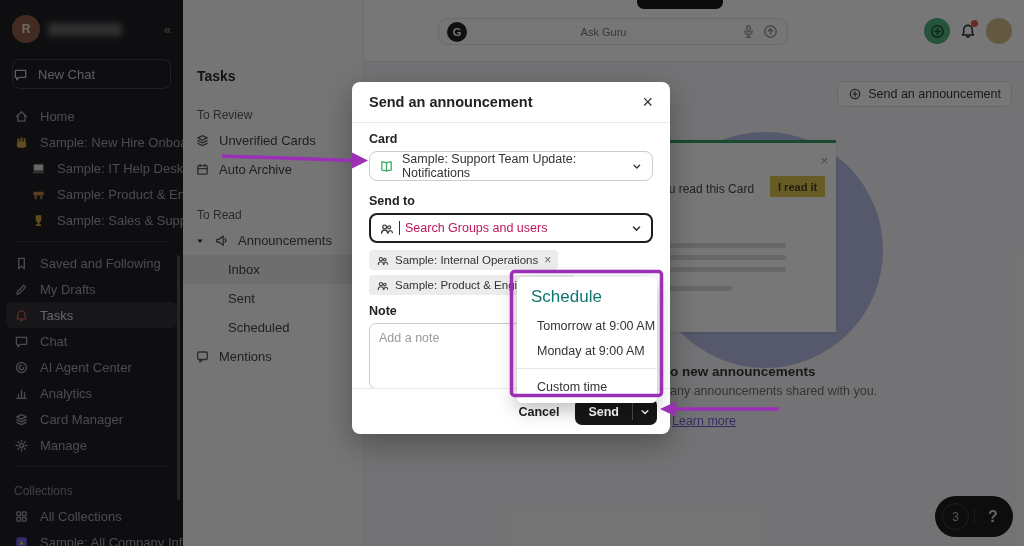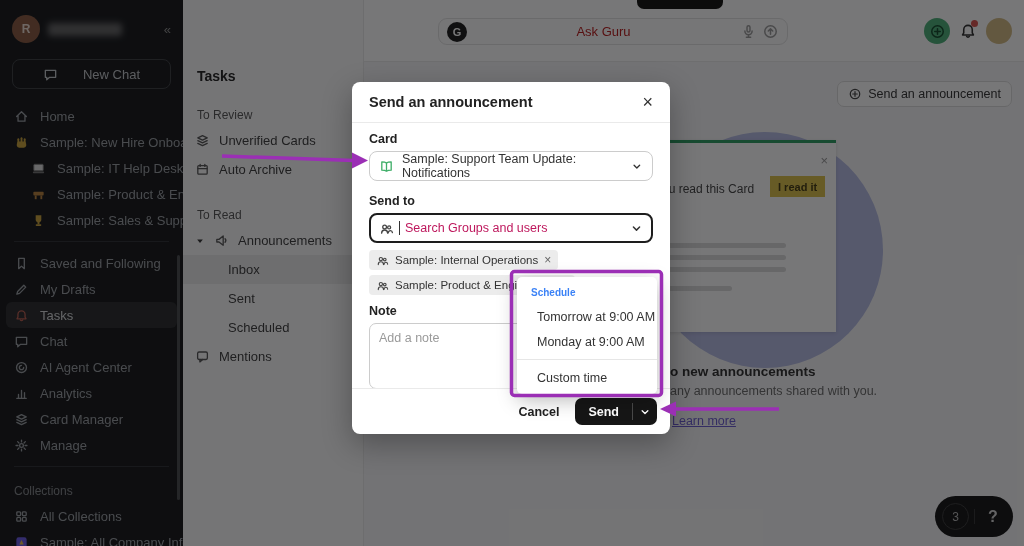--- a/index.html
+++ b/index.html
@@ -7,21 +7,21 @@
   body{font-family:"Liberation Sans",sans-serif;background:#f7f7f8;position:relative;
        --c-purple:#9B2FB5;--c-green:#3FAE68;--c-chip:#DCC14B;--c-link:#6C5CD0;--c-plus:#4CAF78}
   .ic{display:inline-flex;width:15px;height:15px;flex:0 0 auto}
   .ic svg{width:100%;height:100%}
   
   .sidebar{position:absolute;left:0;top:0;width:183px;height:546px;background:#17181a;z-index:1;color:#9a9ea3}
   .user-row{display:flex;align-items:center;gap:8px;padding:15px 12px 10px}
   .avatar{width:28px;height:28px;border-radius:50%;background:#8a5a41;color:#ecdcd2;font-size:12px;font-weight:bold;display:flex;align-items:center;justify-content:center}
   .blur-name{width:74px;height:13px;background:#7d7d7d;border-radius:3px;filter:blur(3px);opacity:.75}
   .collapse{margin-left:auto;color:#8d8d8d;font-size:13px}
-  .new-chat{margin:6px 12px 14px;height:30px;border:1px solid #3d3f42;border-radius:8px;display:flex;align-items:center;justify-content:center;gap:25px;color:#c2c5c9;font-size:13px}
+  .new-chat{margin:6px 12px 14px;height:30px;border:1px solid #3d3f42;border-radius:8px;display:flex;align-items:center;gap:10px;color:#c2c5c9;font-size:13px}
   .srow{display:flex;align-items:center;gap:11px;height:26px;padding:0 14px;font-size:13px;white-space:nowrap;overflow:hidden}
   .srow.sub{padding-left:31px}
   .srow.active{background:#2a2c2e;border-radius:6px;margin:0 6px;padding:0 8px;color:#d6d8da}
   .srow.active .ic{color:#b85c4e}
   .sdivider{height:1px;background:#2e3033;margin:8px 14px}
   .scol-label{padding:9px 14px 5px;font-size:12px;color:#84878b}
   .side-scroll{position:absolute;right:2px;top:255px;width:3px;height:245px;background:#4a4c4f;border-radius:2px;z-index:2}
   
   .tasks-panel{position:absolute;left:183px;top:0;width:181px;height:546px;background:#fbfbfb;border-right:1px solid #e8e8e8;z-index:1;color:#3c3c3c}
   .tp-title{padding:68px 0 0 14px;font-size:14px;font-weight:bold;color:#222}
@@ -30,21 +30,21 @@
   .trow .ic{color:#555}
   .trow.sub{padding-left:45px}
   .trow.active{background:#ececec}
   .tp-caret{display:inline-flex;width:10px;height:10px;color:#333}
   .tp-caret svg{width:100%;height:100%}
   
   .main{position:absolute;left:364px;top:0;right:0;height:546px;background:#f7f7f8;z-index:1}
   .topbar{position:absolute;left:0;top:0;right:0;height:62px;background:#fff;border-bottom:1px solid #ececec}
   .search-pill{position:absolute;left:74px;top:18px;width:350px;height:27px;border:1px solid #e2e2e2;border-radius:9px;background:#fdfdfd;display:flex;align-items:center;padding:0 8px;gap:6px}
   .g-logo{width:20px;height:20px;border-radius:50%;background:#1b1b1b;color:#fff;font-size:11px;font-weight:bold;display:flex;align-items:center;justify-content:center}
-  .ask-guru{flex:1;text-align:center;font-size:13px;color:#b91c1c}
+  .ask-guru{flex:1;text-align:center;font-size:11px;color:#737373}
   .pill-icons{display:flex;align-items:center;gap:5px;color:#9a9a9a}
   .pill-icons .ic{width:17px;height:17px}
   .top-icons{position:absolute;right:12px;top:18px;display:flex;align-items:center;gap:9px}
   .plus-btn{width:26px;height:26px;border-radius:50%;background:var(--c-plus,#4CAF78);color:#124a2c;display:flex;align-items:center;justify-content:center}
   .plus-btn .ic{width:17px;height:17px}
   .bell-wrap{position:relative;color:#2f2f2f;display:flex}
   .bell-wrap .ic{width:18px;height:18px}
   .bell-dot{position:absolute;right:-1px;top:-2px;width:7px;height:7px;border-radius:50%;background:#d9534f}
   .avatar-top{width:26px;height:26px;border-radius:50%;background:#d2ba84}
   .send-ann-btn{position:absolute;right:12px;top:81px;height:26px;padding:0 10px;background:#fff;border:1px solid #dcdcdc;border-radius:7px;display:flex;align-items:center;gap:6px;font-size:12.5px;color:#333}
@@ -86,21 +86,21 @@
   .note-box{height:66px;border:1px solid #ccc;border-radius:7px;padding:7px 9px;font-size:12.5px;color:#9a9a9a}
   .modal-footer{position:absolute;left:0;right:0;bottom:0;border-top:1px solid #eaeaea;height:46px;display:flex;align-items:center;justify-content:flex-end;padding:0 13px;gap:16px}
   .cancel{font-size:12.5px;font-weight:bold;color:#222}
   .send-split{display:flex;align-items:stretch;background:#161616;border-radius:7px;overflow:hidden;height:27px}
   .send-main{color:#fff;font-size:12.5px;font-weight:bold;display:flex;align-items:center;padding:0 13px}
   .send-sep{width:1px;background:#4a4a4a;margin:5px 0}
   .send-caret{display:flex;align-items:center;padding:0 6px;color:#fff}
   .send-caret .chev{margin:0;width:12px;height:12px;color:#fff}
   
   .schedule-menu{position:absolute;left:517px;top:277px;width:140px;background:#fff;border-radius:5px;z-index:20;box-shadow:0 6px 20px rgba(0,0,0,.28);padding:8px 0 4px}
-  .sm-header{font-size:10px;font-weight:bold;color:#3b82f6;padding:2px 14px 6px}
+  .sm-header{font-size:17px;font-weight:normal;color:#0f766e;padding:2px 14px 6px}
   .sm-item{font-size:12.5px;color:#333;padding:5.5px 10px 5.5px 20px;white-space:nowrap}
   .sm-divider{height:1px;background:#e6e6e6;margin:5px 0}
   
   .annotations{position:absolute;inset:0;width:1024px;height:546px;z-index:30;pointer-events:none}
   .notch{position:absolute;left:637px;top:0;width:86px;height:9px;background:#0c0c0c;border-radius:0 0 7px 7px;z-index:40}
 </style>
 </head>
 <body style="--c-purple: #9B2FB5; --c-chip: #DCC14B; --c-link: #6C5CD0; --c-plus: #4CAF78;">
 
 <div class="sidebar">

